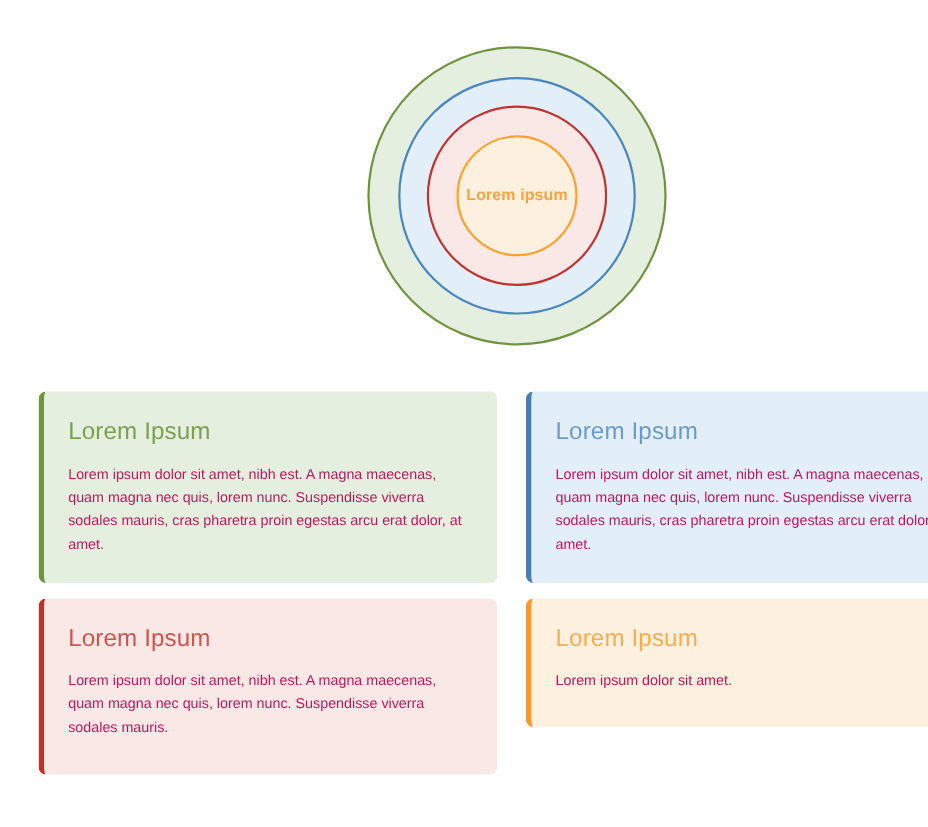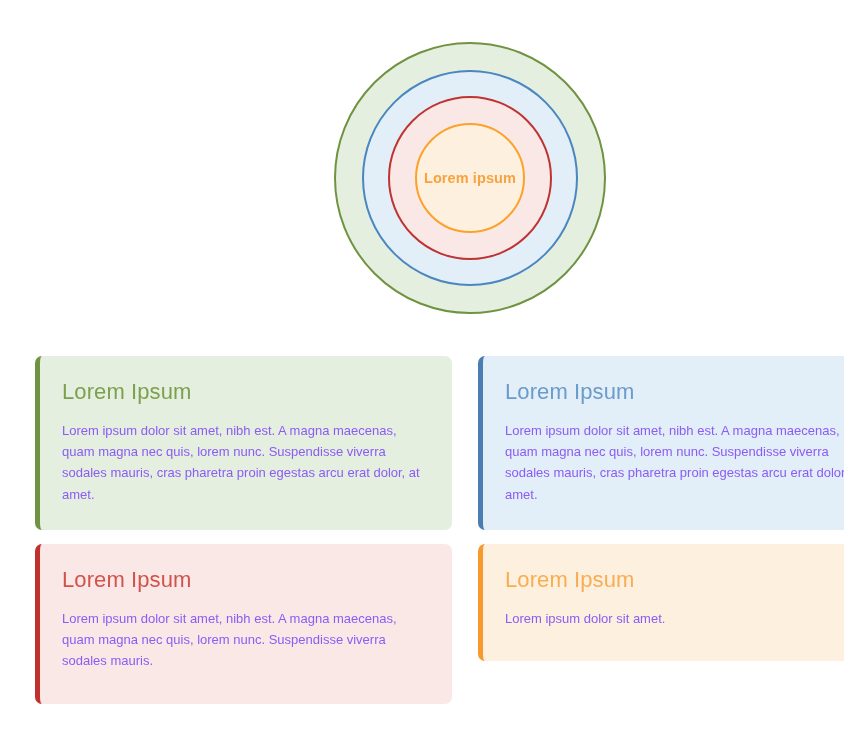--- a/index.html
+++ b/index.html
@@ -82,21 +82,21 @@
     font-size: 22px;
     font-weight: normal;
     line-height: 1.25;
     margin-bottom: 14px;
     letter-spacing: 0.1px;
   }
 
   .card-body {
     font-size: 13px;
     line-height: 1.65;
-    color: #8b5cf6;
+    color: #be185d;
   }
 
   
   .card-green {
     left: 35px;  top: 356px;
     width: 417px; height: 174px;
     background: #e4efe0;
     border-left-color: #6f9340;
   }
   .card-green .card-title { color: #7da04e; }

